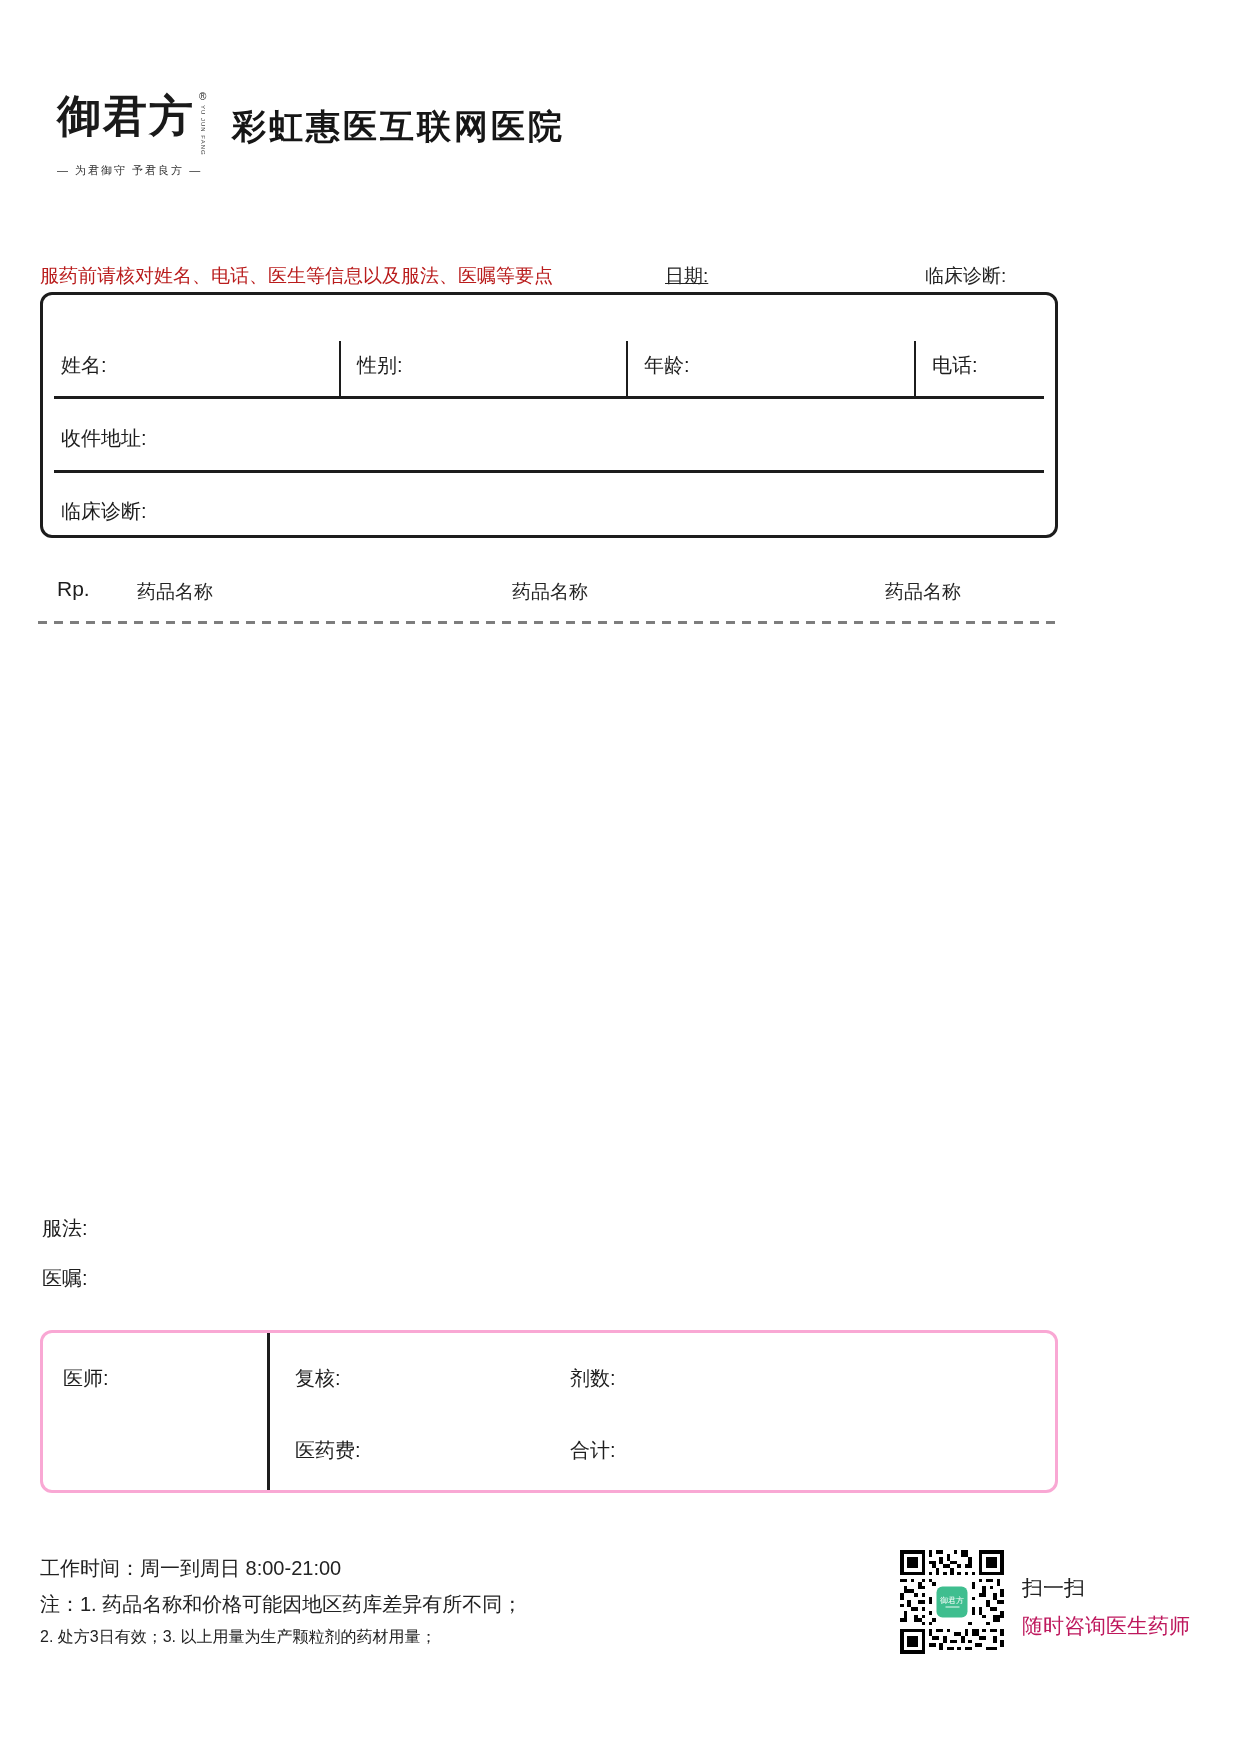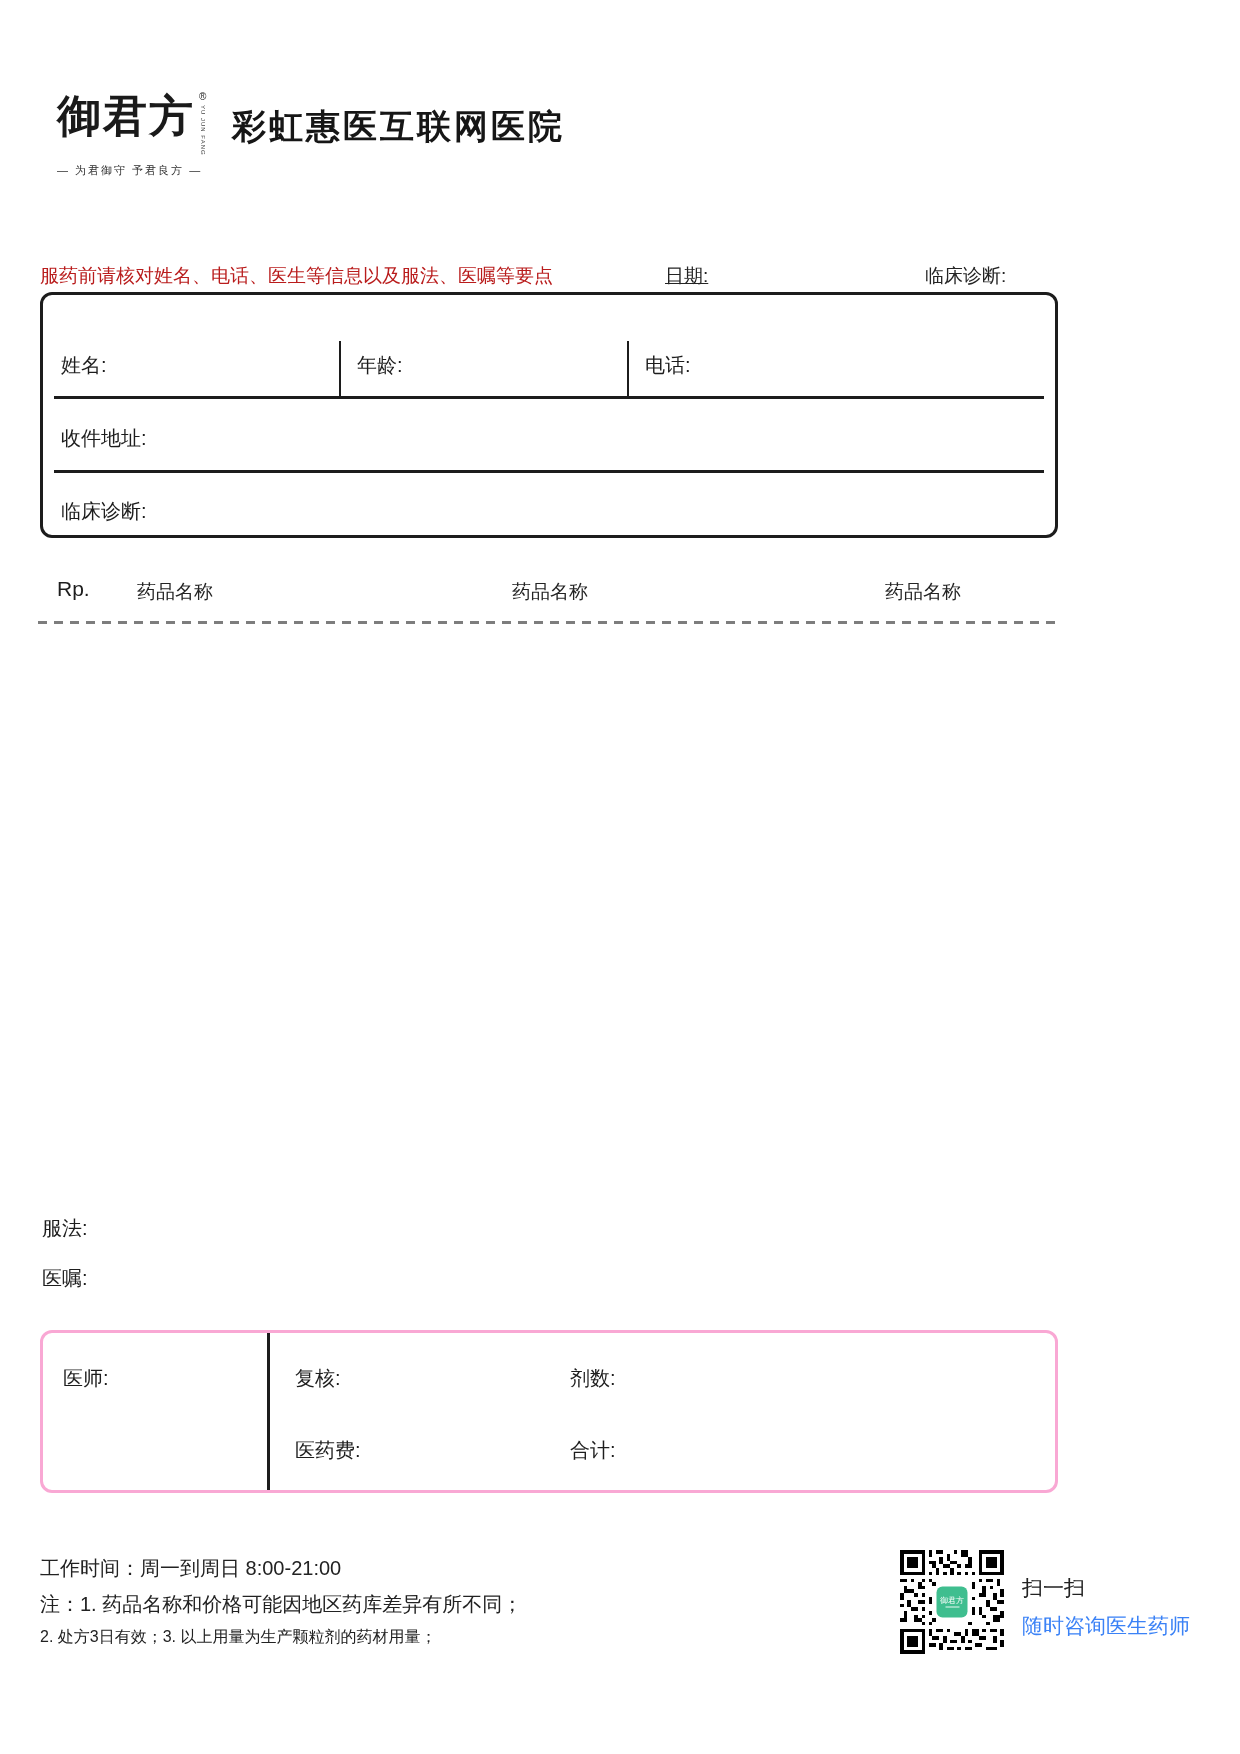--- a/index.html
+++ b/index.html
@@ -65,21 +65,21 @@
   .note2 { position:absolute; left:40px; top:1627px; font-size:16px; color:#222; }
 
   .qr { position:absolute; left:900px; top:1550px; width:104px; height:104px; }
   .qr svg { display:block; width:104px; height:104px; }
   .qr-logo { position:absolute; left:50%; top:50%; transform:translate(-50%,-50%);
              width:31px; height:31px; border-radius:6px; background:#3fbe8f;
              display:flex; flex-direction:column; align-items:center; justify-content:center; }
   .qr-logo-text { color:#ffffff; font-size:8px; line-height:1.1; white-space:nowrap; }
   .qr-logo-bar { width:14px; height:1px; background:#ffffff; margin-top:2px; opacity:.9; }
   .scan-label { position:absolute; left:1022px; top:1574px; font-size:21px; color:#222; }
-  .scan-sub { position:absolute; left:1022px; top:1612px; font-size:21px; color:#3b82f6; }
+  .scan-sub { position:absolute; left:1022px; top:1612px; font-size:21px; color:#be185d; }
 </style>
 </head>
 <body>
 
 <div class="page">
 
   <div class="logo">
     <div class="logo-main">
       <span class="logo-text">御君方</span>
       <span class="logo-side">
@@ -92,20 +92,23 @@
   <div class="hospital-name">彩虹惠医互联网医院</div>
 
   <div class="notice">服药前请核对姓名、电话、医生等信息以及服法、医嘱等要点</div>
   <div class="date-label">日期:</div>
   <div class="rxno-label">临床诊断:</div>
 
   <div class="patient-box">
     <div class="pb-row1">
       <div class="pb-cell pb-c1">
         <span class="pb-label">姓名:</span>
+      </div>
+      <div class="pb-cell pb-c2">
+        <span class="pb-label">性别:</span>
       </div>
       <div class="pb-cell pb-c3">
         <span class="pb-label">年龄:</span>
       </div>
       <div class="pb-cell pb-c4">
         <span class="pb-label">电话:</span>
       </div>
     </div>
     <div class="pb-hline pb-hline1"></div>
     <div class="pb-address">收件地址:</div>

